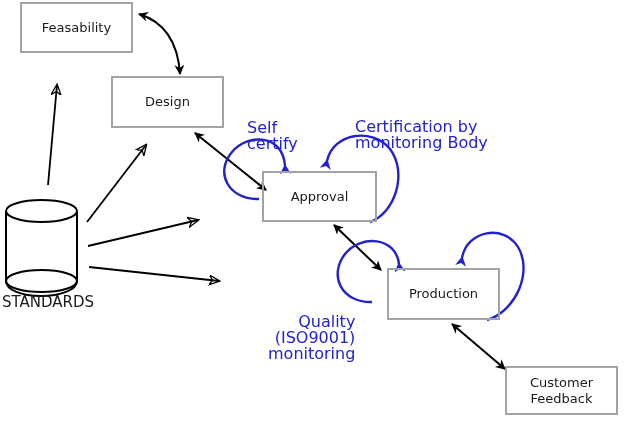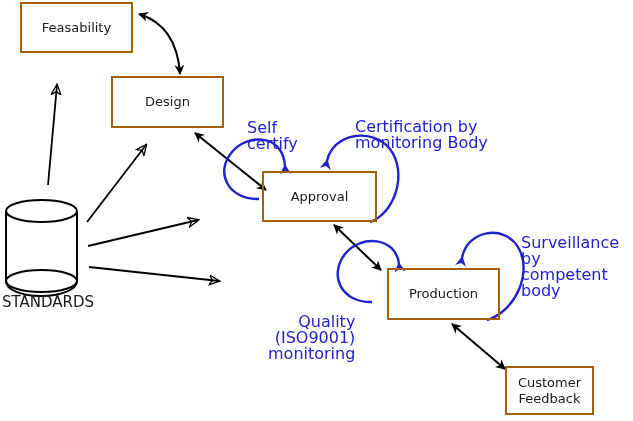--- a/index.html
+++ b/index.html
@@ -21,21 +21,21 @@
   #diagram-svg {
     position: absolute;
     left: 0;
     top: 0;
     width: 633px;
     height: 421px;
   }
   .node-box {
     position: absolute;
     box-sizing: border-box;
-    border: 2px solid #a16207;
+    border: 2px solid #a3a3a3;
     background: transparent;
     display: flex;
     align-items: center;
     justify-content: center;
     text-align: center;
     color: #1a1a1a;
     font-family: "DejaVu Sans", sans-serif;
     font-size: 13px;
     line-height: 16px;
     z-index: 3;
@@ -124,43 +124,39 @@
   </div>
 
   <div class="node-box" style="left:262px; top:171px; width:115px; height:51px;">
     <span class="node-label">Approval</span>
   </div>
 
   <div class="node-box" style="left:375px; top:268px; width:113px; height:52px;margin-left:12px;">
     <span class="node-label">Production</span>
   </div>
 
-  <div class="node-box" style="left:505px; top:366px; width:89px; height:49px;justify-content:center;">
+  <div class="node-box" style="left:505px; top:366px; width:113px; height:49px;justify-content:center;">
     <span class="node-label">Customer
 Feedback</span>
   </div>
 
   <div class="store-label" style="left:2px; top:295px;">
     <span>STANDARDS</span>
   </div>
 
   <div class="edge-label" style="left:247px; top:104px;">
     <span>Self
 certify</span>
   </div>
 
   <div class="edge-label" style="left:355px; top:103px;">
     <span>Certification by
 monitoring Body</span>
   </div>
 
-  <div class="edge-label" style="left:521px; top:219px;">
-    <span>Surveillance by
-competent body</span>
-  </div>
 
   <div class="edge-label" style="left:268px; top:298px;text-align:right;">
     <span>Quality
 (ISO9001)
 monitoring</span>
   </div>
 
 </div>
 
 </body></html>

